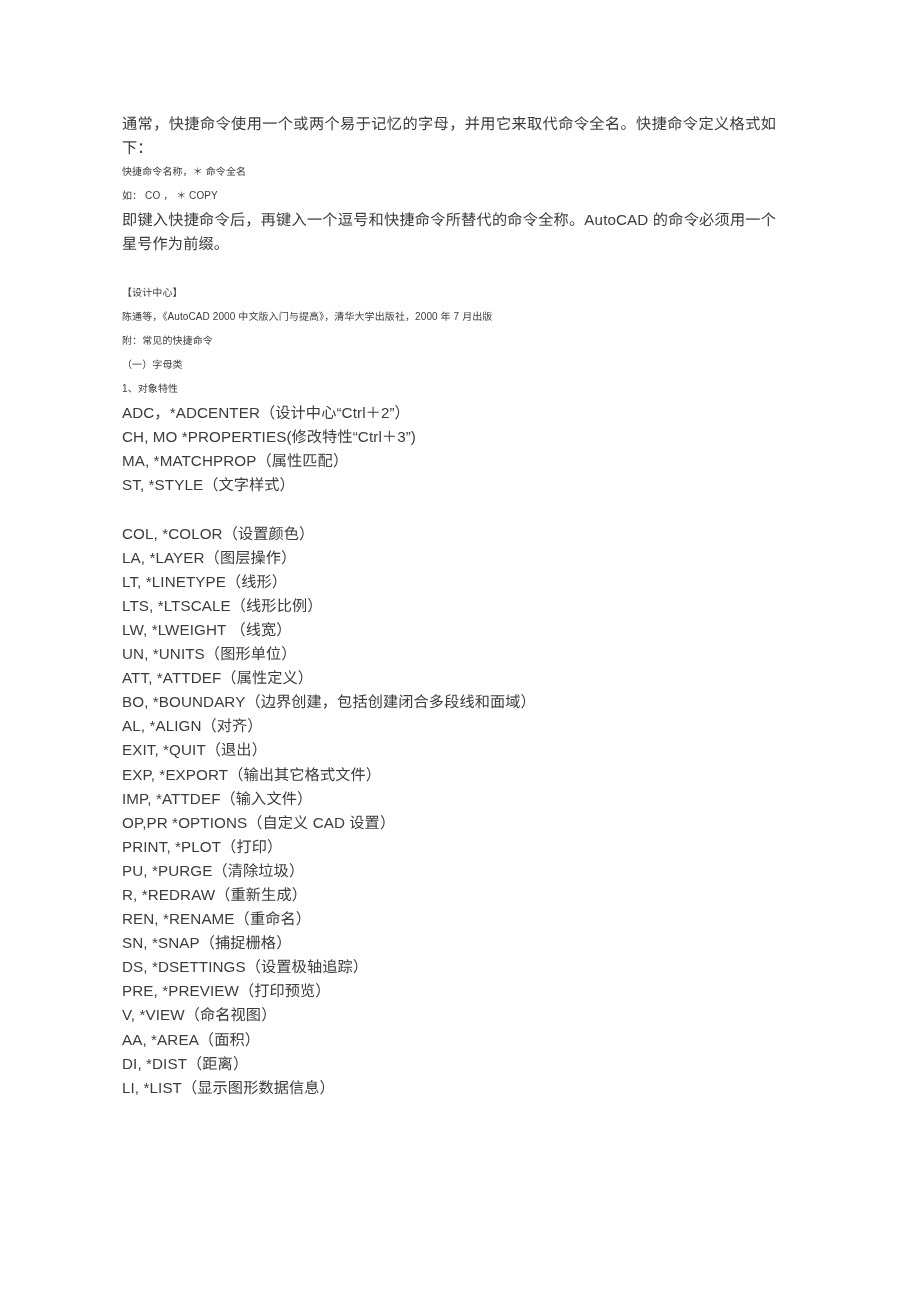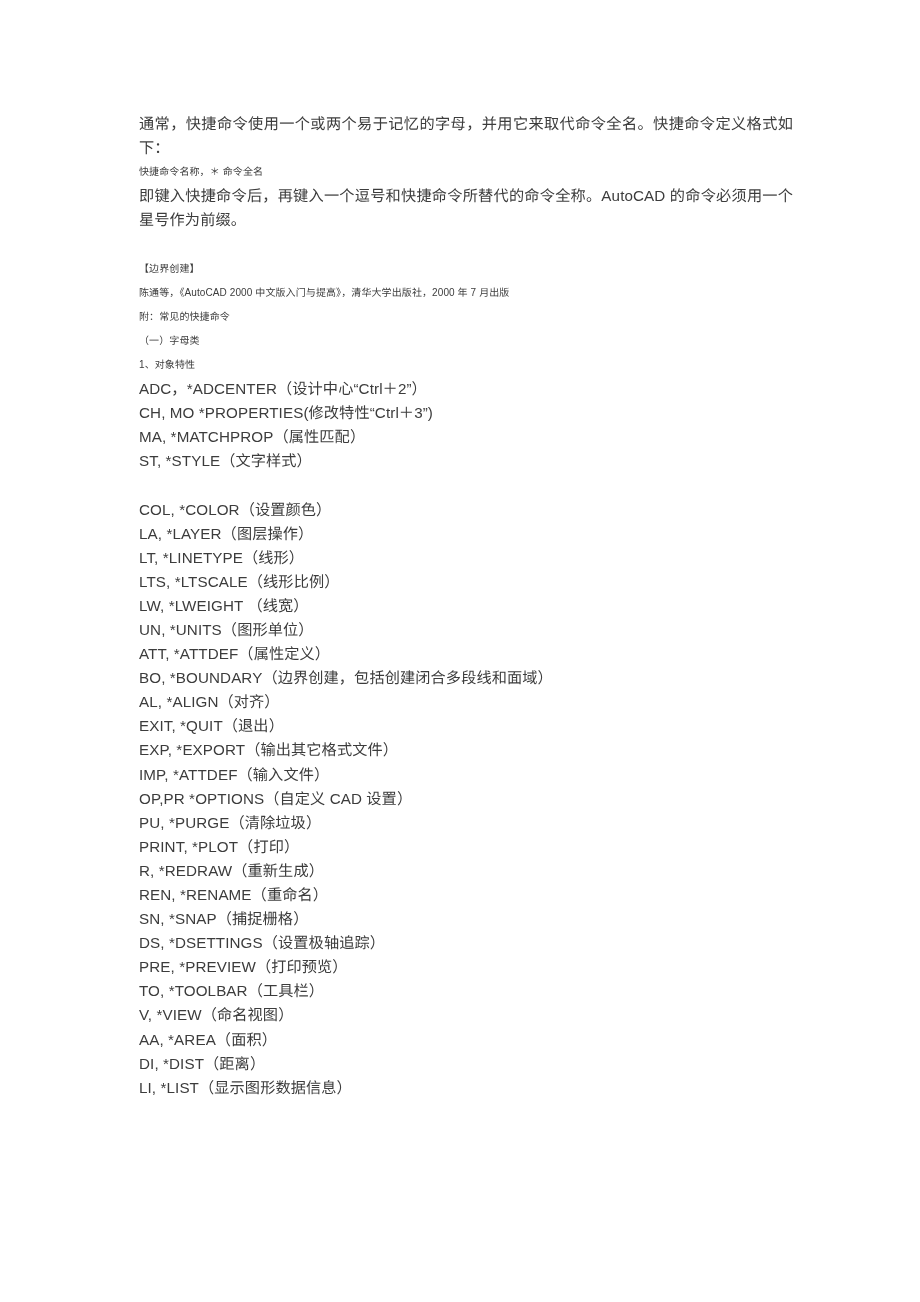--- a/index.html
+++ b/index.html
@@ -18,21 +18,21 @@
   }
   .page {
     position: relative;
     width: 920px;
     height: 1302px;
     background: #ffffff;
     box-sizing: border-box;
   }
   .content {
     position: absolute;
-    left: 139px;
+    left: 122px;
     top: 112px;
     width: 654px;
   }
   .para {
     font-size: 15.2px;
     line-height: 24.1px;
     text-align: justify;
     text-justify: inter-ideograph;
     margin: 0;
     letter-spacing: 0.1px;
@@ -70,27 +70,28 @@
 </style>
 </head>
 <body>
 
 <div class="page">
   <div class="content">
 
     <div class="block">
       <p class="para">通常，快捷命令使用一个或两个易于记忆的字母，并用它来取代命令全名。快捷命令定义格式如下：</p>
       <p class="line">快捷命令名称，＊ 命令全名</p>
+      <p class="line">如： CO ， ＊ COPY</p>
       <p class="para">即键入快捷命令后，再键入一个逗号和快捷命令所替代的命令全称。AutoCAD 的命令必须用一个星号作为前缀。</p>
     </div>
 
     <div class="blank-line">&nbsp;</div>
 
     <div class="block">
-      <p class="line">【边界创建】</p>
+      <p class="line">【设计中心】</p>
       <p class="line">陈通等，《AutoCAD 2000 中文版入门与提高》，清华大学出版社，2000 年 7 月出版</p>
       <p class="line">附：常见的快捷命令</p>
       <p class="line">（一）字母类</p>
       <p class="line">1、对象特性</p>
     </div>
 
     <ul class="cmd-list">
       <li>ADC，*ADCENTER（设计中心“Ctrl＋2”）</li>
       <li>CH, MO *PROPERTIES(修改特性“Ctrl＋3”)</li>
       <li>MA, *MATCHPROP（属性匹配）</li>
@@ -106,28 +107,27 @@
       <li>LTS, *LTSCALE（线形比例）</li>
       <li>LW, *LWEIGHT （线宽）</li>
       <li>UN, *UNITS（图形单位）</li>
       <li>ATT, *ATTDEF（属性定义）</li>
       <li>BO, *BOUNDARY（边界创建，包括创建闭合多段线和面域）</li>
       <li>AL, *ALIGN（对齐）</li>
       <li>EXIT, *QUIT（退出）</li>
       <li>EXP, *EXPORT（输出其它格式文件）</li>
       <li>IMP, *ATTDEF（输入文件）</li>
       <li>OP,PR *OPTIONS（自定义 CAD 设置）</li>
+      <li>PRINT, *PLOT（打印）</li>
       <li>PU, *PURGE（清除垃圾）</li>
-      <li>PRINT, *PLOT（打印）</li>
       <li>R, *REDRAW（重新生成）</li>
       <li>REN, *RENAME（重命名）</li>
       <li>SN, *SNAP（捕捉栅格）</li>
       <li>DS, *DSETTINGS（设置极轴追踪）</li>
       <li>PRE, *PREVIEW（打印预览）</li>
-      <li>TO, *TOOLBAR（工具栏）</li>
       <li>V, *VIEW（命名视图）</li>
       <li>AA, *AREA（面积）</li>
       <li>DI, *DIST（距离）</li>
       <li>LI, *LIST（显示图形数据信息）</li>
     </ul>
 
   </div>
 </div>
 
 </body></html>

